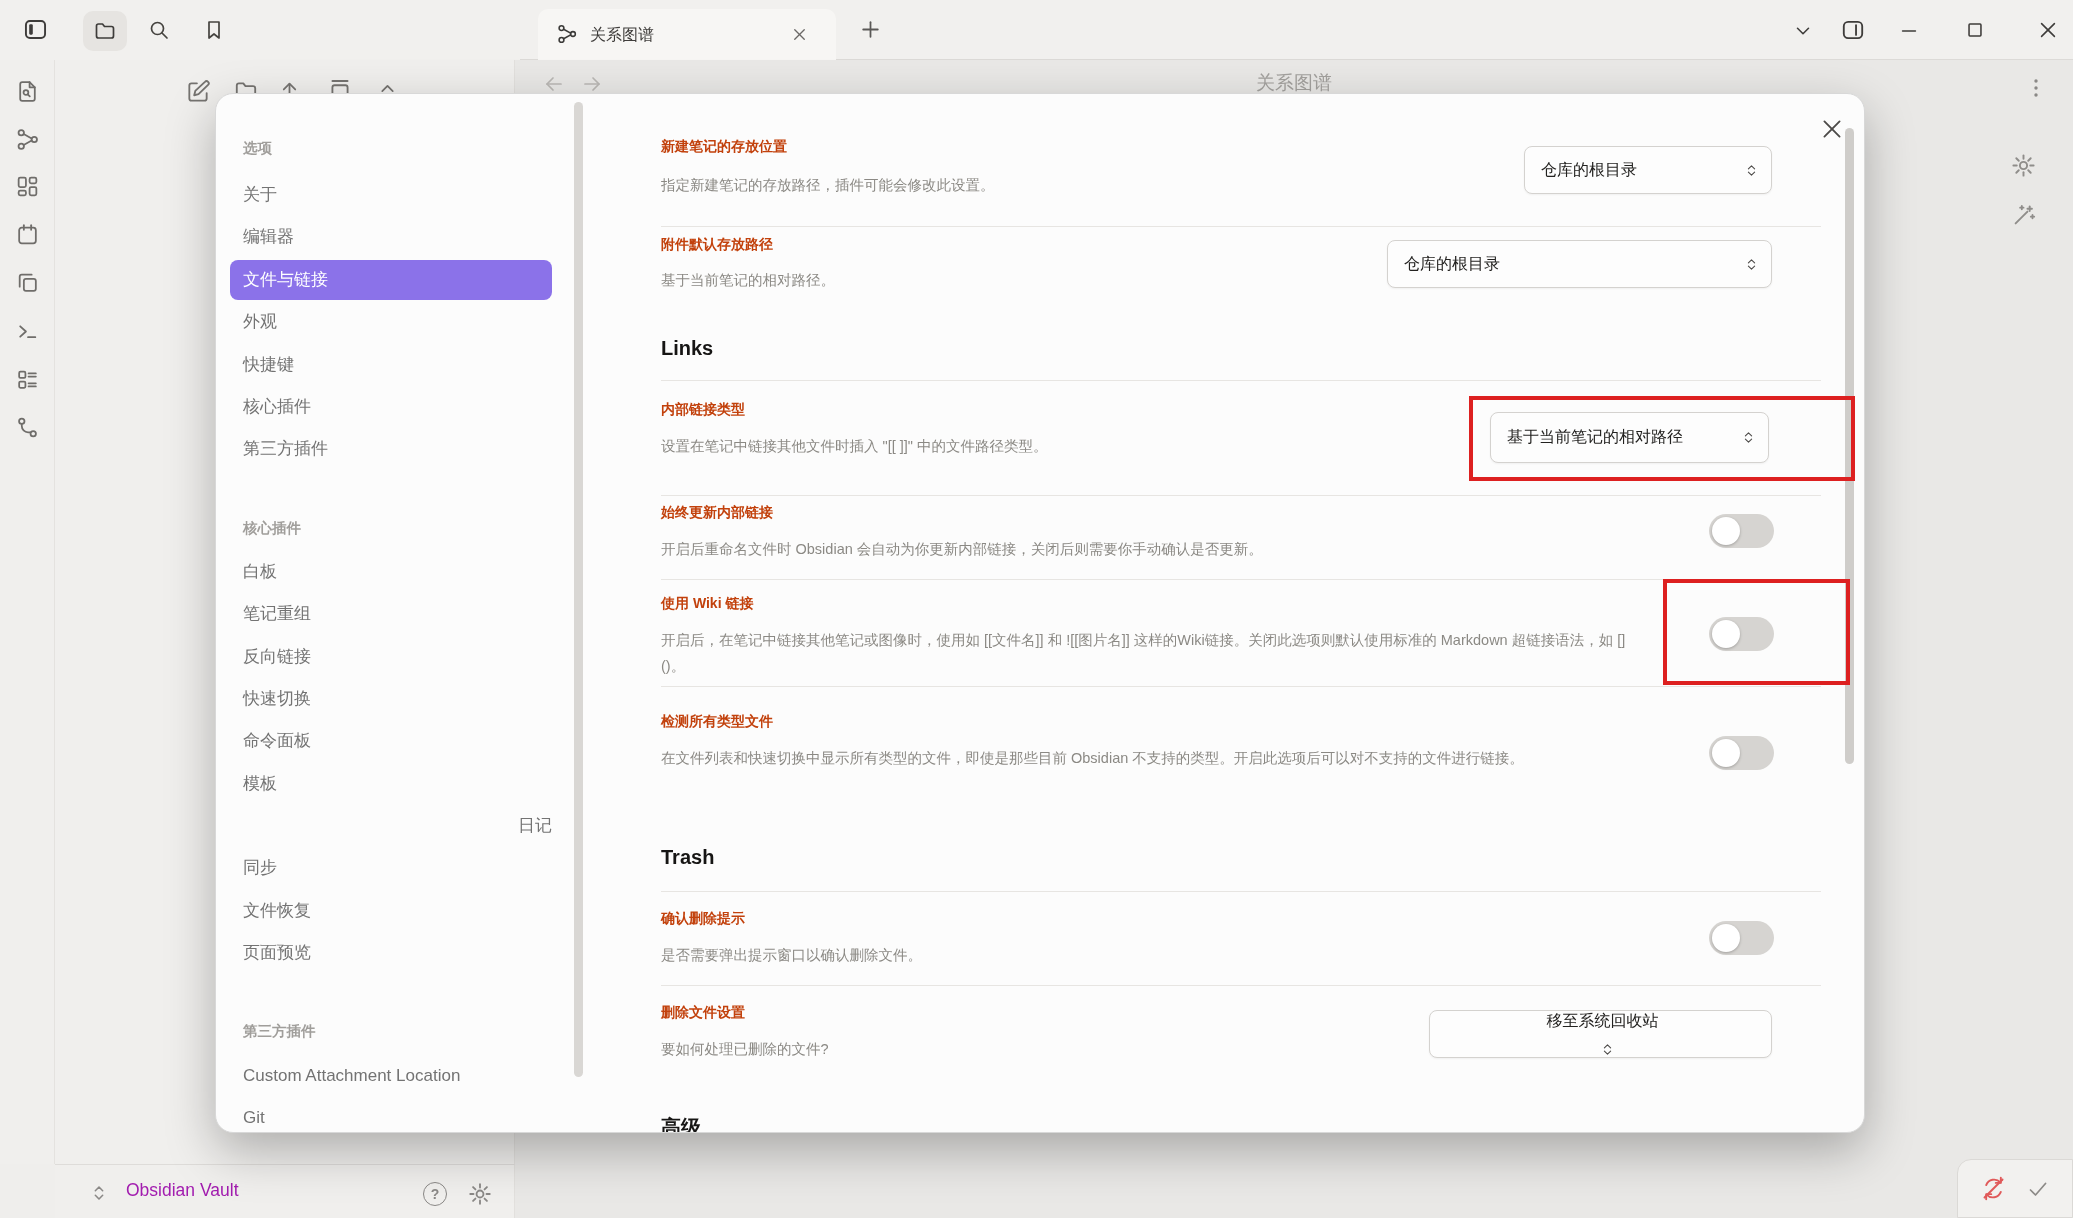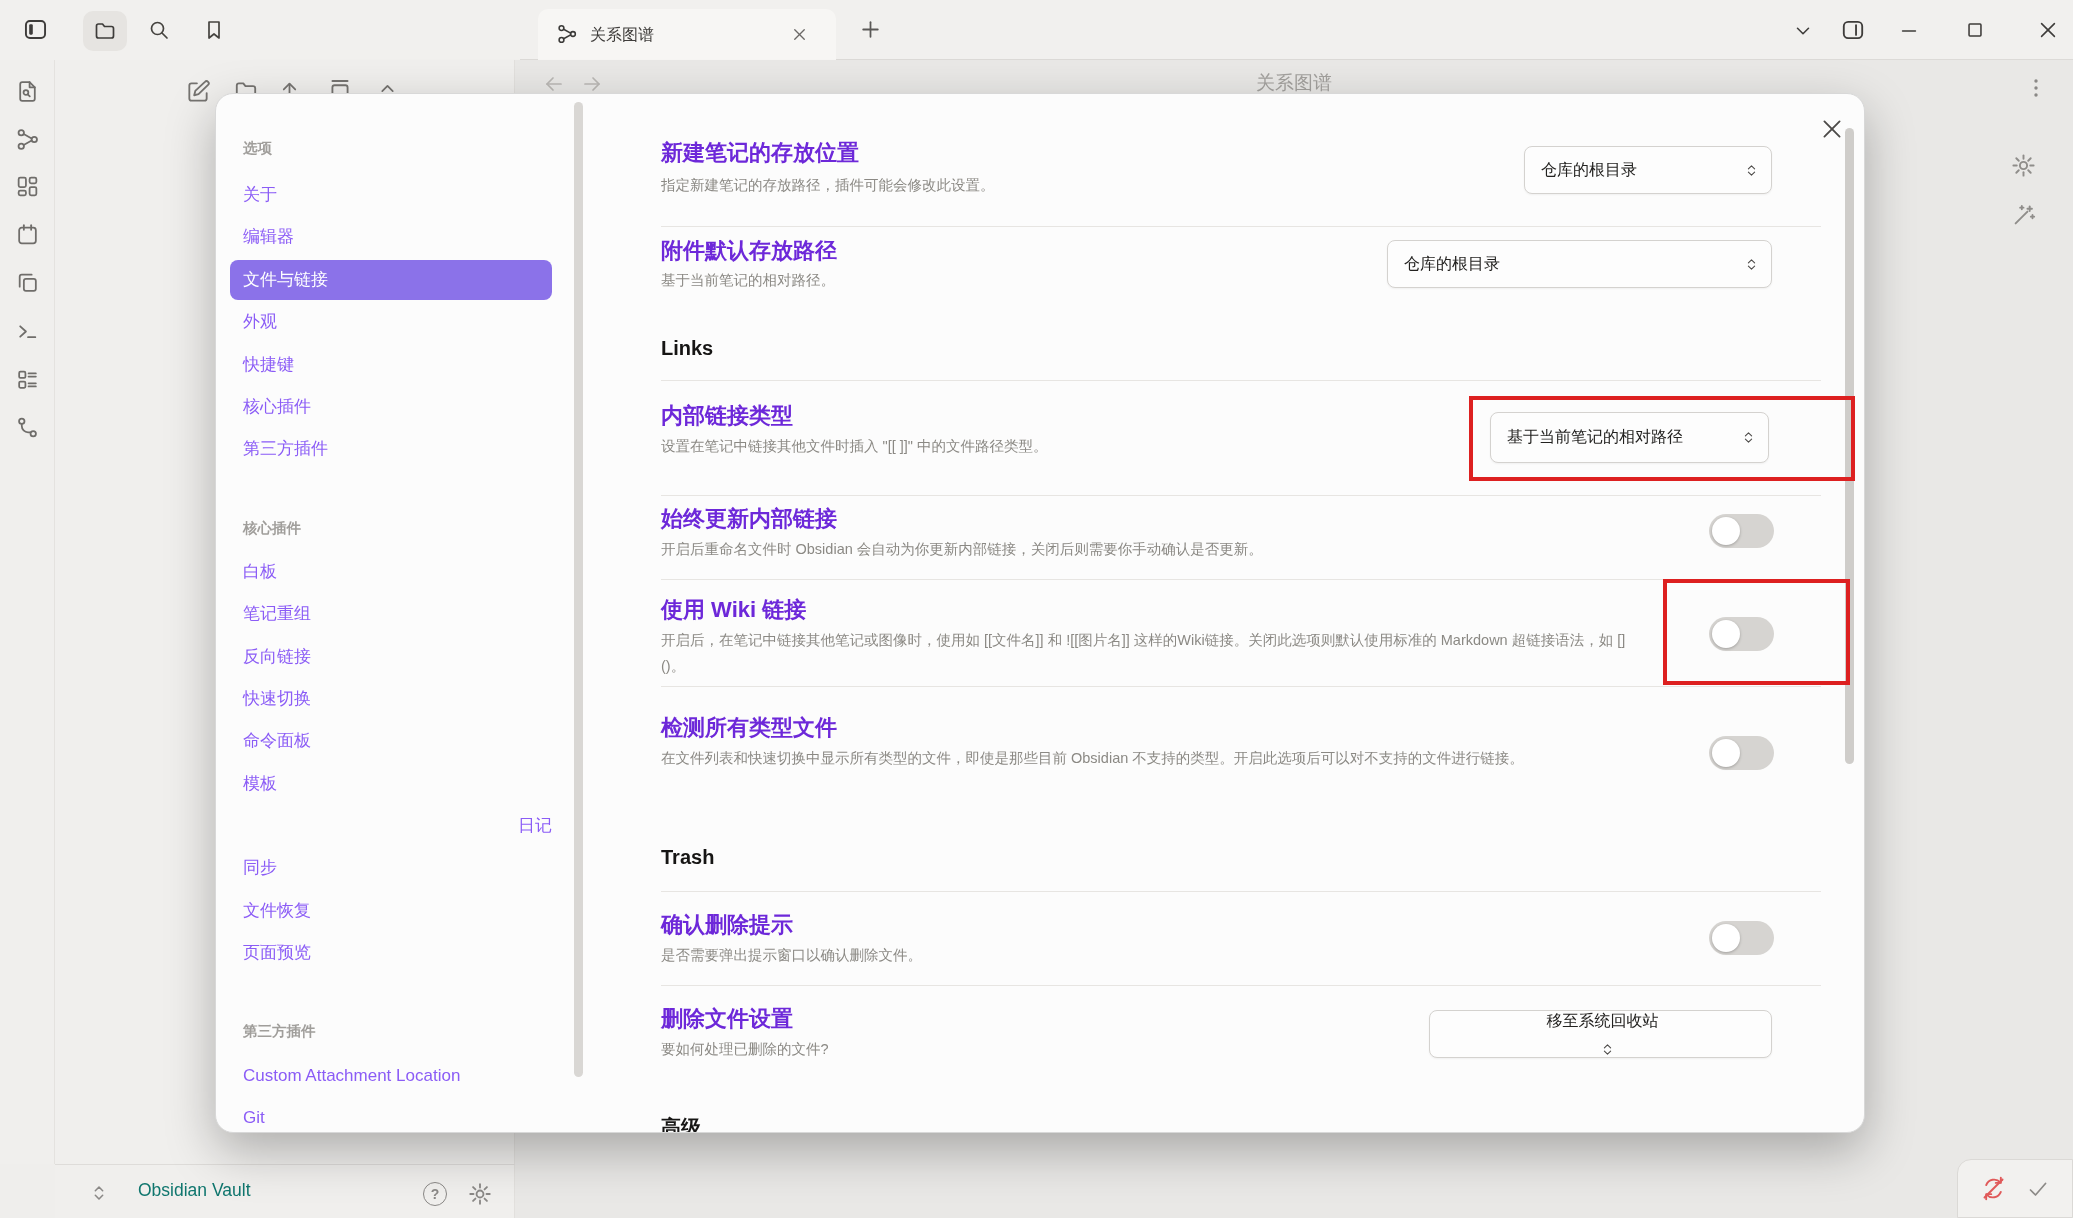--- a/index.html
+++ b/index.html
@@ -26,36 +26,36 @@
   .sidebar{left:55px;top:60px;width:460px;height:1104px;background:#f0efed;border-right:1px solid #e2e0dd;box-sizing:border-box;}
   .mainpane{left:515px;top:60px;width:1558px;height:1158px;background:#e9e8e6;}
   .view-title{left:515px;top:70px;width:1558px;text-align:center;font-size:19px;color:#a3a19e;}
   .ribbon-ic{color:#6f6d6a;left:15px;}
   .ftool-ic{color:#757370;}
   .nav-arrow{color:#b9b7b4;}
   .rightic{color:#8f8d8a;}
 
   
   .vaultbar{left:55px;top:1164px;width:460px;height:54px;background:#f0efed;border-top:1px solid #dedcd9;border-right:1px solid #e2e0dd;box-sizing:border-box;}
-  .vault-name{left:71px;top:15px;font-size:17.5px;color:#0f766e;margin-left:12px;}
+  .vault-name{left:71px;top:15px;font-size:17.5px;color:#a21caf;}
   .help-badge{left:368px;top:17px;width:24px;height:24px;border:1.7px solid #8a8886;border-radius:50%;color:#8a8886;
     font-size:14px;font-weight:700;display:flex;align-items:center;justify-content:center;box-sizing:border-box;}
   .statuschip{left:1957px;top:1159px;width:116px;height:59px;background:#f2f1ef;border:1px solid #dbd9d6;border-radius:14px 0 0 0;box-sizing:border-box;}
 
   
   .modal{left:215px;top:93px;width:1650px;height:1040px;background:#fcfcfc;border:1px solid #d8d8d8;border-radius:18px;
     box-shadow:0 18px 50px rgba(0,0,0,0.28);box-sizing:border-box;overflow:hidden;z-index:10;}
   .nav-header{left:27px;font-size:14.5px;font-weight:700;color:#a09e9b;}
-  .nav-item{left:14px;width:322px;height:40px;line-height:40px;padding-left:13px;box-sizing:border-box;font-size:17px;color:#8b5cf6;border-radius:8px;}
+  .nav-item{left:14px;width:322px;height:40px;line-height:40px;padding-left:13px;box-sizing:border-box;font-size:17px;color:#737373;border-radius:8px;}
   .nav-item.selected{background:#8b72e9;color:#ffffff;}
   .nav-scroll{left:358px;top:8px;width:9px;height:975px;background:#d9d7d4;border-radius:5px;}
   .content-scroll{left:1629px;top:34px;width:9px;height:636px;background:#cfcdca;border-radius:5px;}
   .close-x{left:1598px;top:17px;width:36px;height:36px;color:#4c4a48;display:flex;align-items:center;justify-content:center;}
 
-  .setting-name{font-size:22px;font-weight:600;color:#6d28d9;}
+  .setting-name{font-size:14px;font-weight:600;color:#c2410c;}
   .setting-desc{font-size:14.5px;color:#8b8984;line-height:26px;width:985px;}
   .section-h{font-size:20px;font-weight:700;color:#161514;}
   .divider{left:445px;width:1160px;height:1px;background:#e7e5e2;}
 
   .dropdown{background:#fdfdfd;border:1px solid #d4d2cf;border-radius:8px;box-shadow:0 1px 2px rgba(0,0,0,0.05);
     display:flex;align-items:center;justify-content:space-between;padding:0 12px 0 16px;box-sizing:border-box;
     font-size:16px;color:#232220;}
   .dd-chev{color:#4c4a48;flex:0 0 auto;margin-left:10px;}
 
   .toggle{width:65px;height:34px;border-radius:17px;background:#d6d4d1;position:absolute;}

